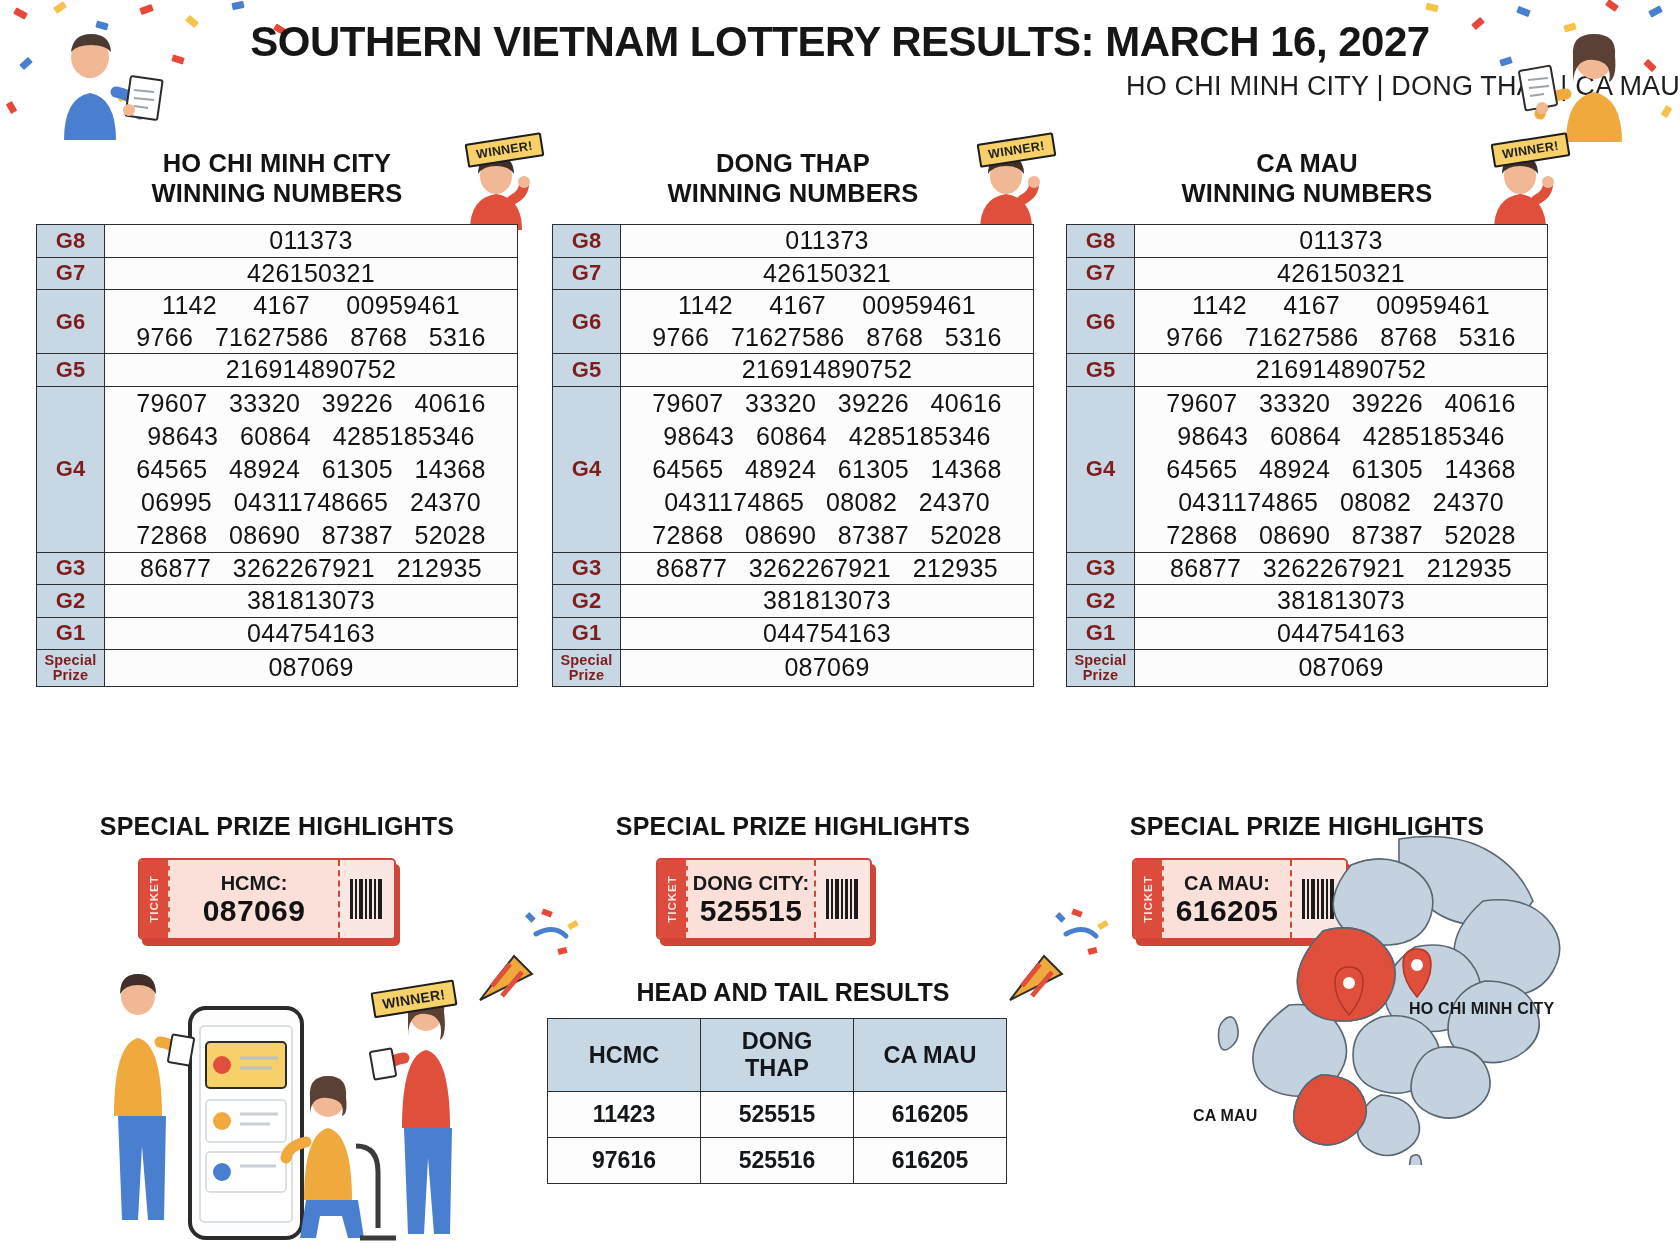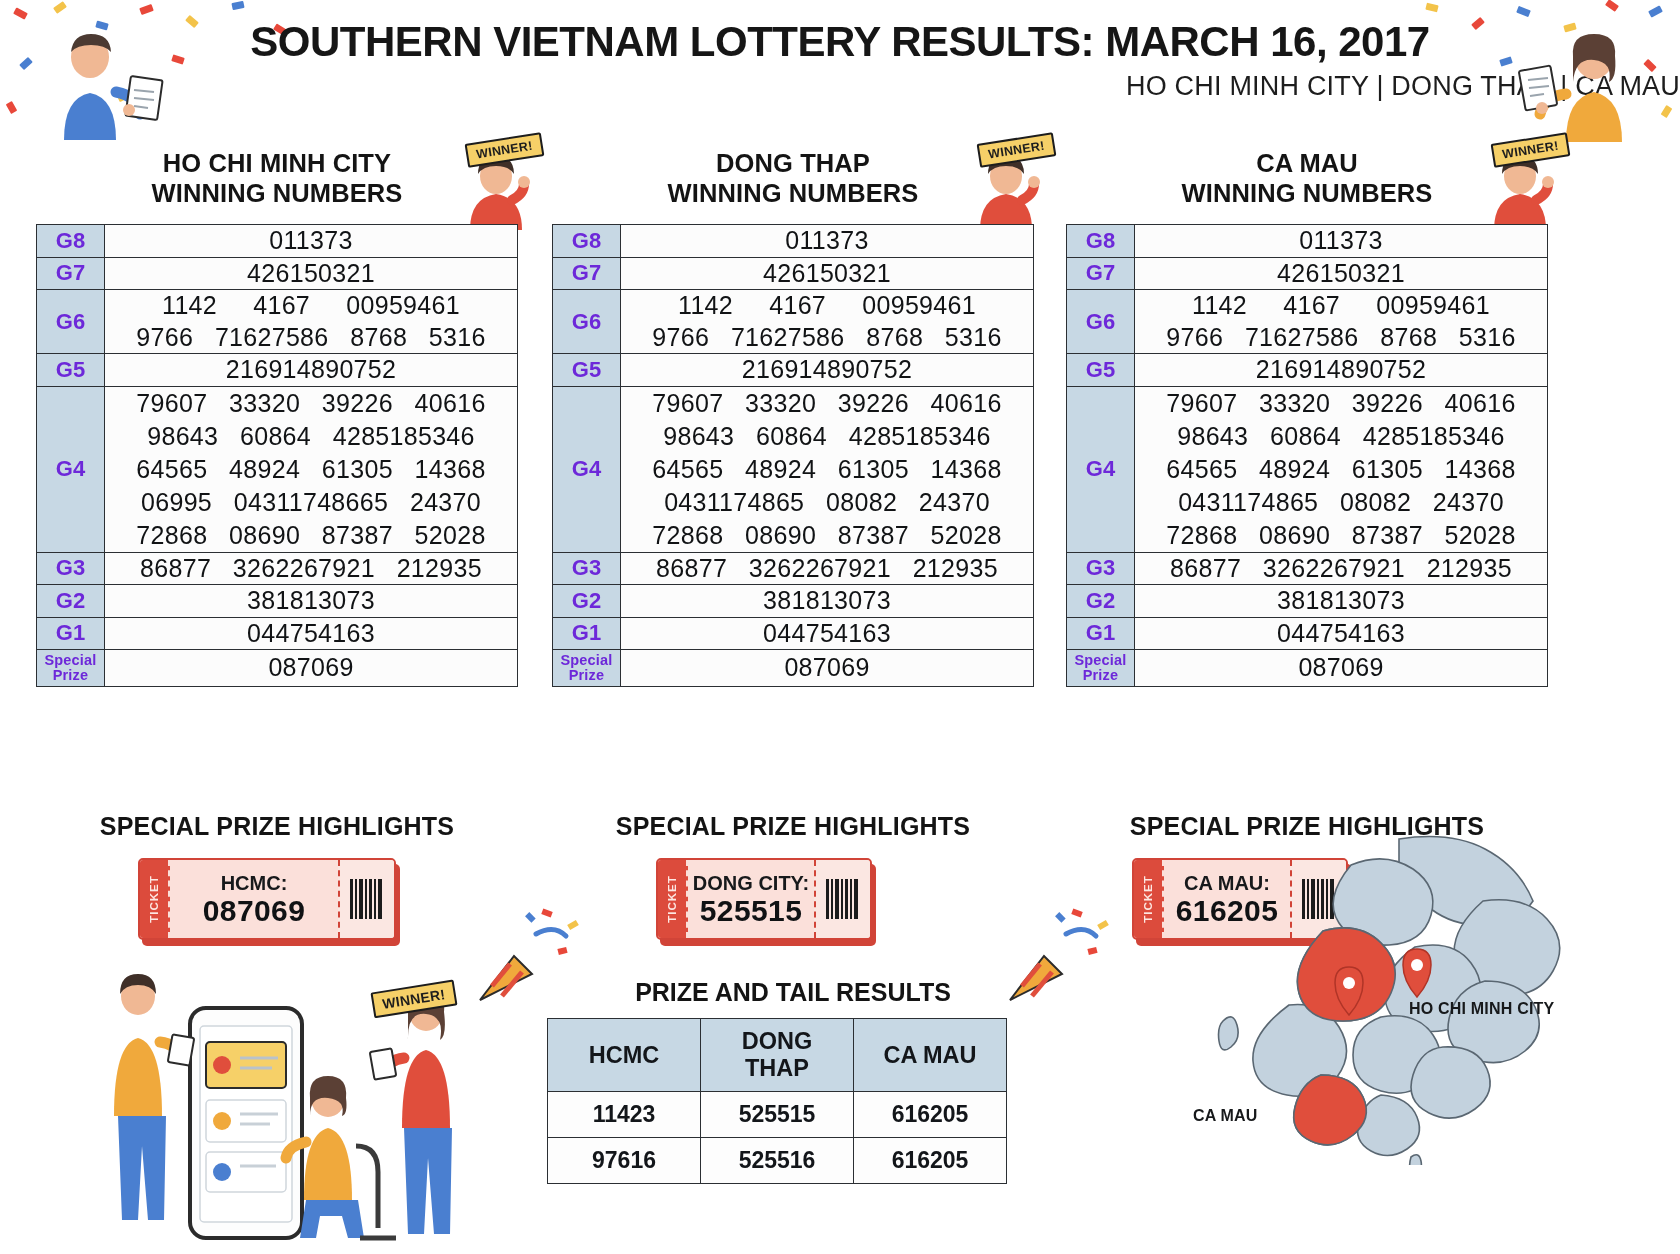--- a/index.html
+++ b/index.html
@@ -39,21 +39,21 @@
   }
 
   
   table.res {
     width: 482px; border-collapse: collapse; margin-top: 12px;
     table-layout: fixed;
   }
   table.res td { border: 1.6px solid #2b2f33; padding: 0; }
   td.lbl {
     width: 68px; background: #c7d8e4; text-align: center;
-    font-size: 22px; font-weight: 700; color: #6d28d9;
+    font-size: 22px; font-weight: 700; color: #7f1d1d;
     letter-spacing: 0.2px;
   }
   td.lbl.sp {
     font-size: 14.5px; line-height: 1.05; font-weight: 700;
     padding: 3px 0;
     margin-top: 12px;
   }
   td.val {
     background: #fcfcfc; text-align: center;
     font-size: 25px; font-weight: 400; color: #111315;
@@ -172,21 +172,21 @@
     <div class="cf" style="right:104px;top:24px;width:12px;height:7px;background:#f3c34a;transform:rotate(-15deg);"></div>
     <div class="cf" style="right:150px;top:8px;width:13px;height:7px;background:#4a7fd0;transform:rotate(22deg);"></div>
     <div class="cf" style="right:196px;top:20px;width:12px;height:7px;background:#e8483a;transform:rotate(-40deg);"></div>
     <div class="cf" style="right:242px;top:4px;width:12px;height:7px;background:#f3c34a;transform:rotate(14deg);"></div>
     <div class="cf" style="right:24px;top:62px;width:12px;height:7px;background:#e8483a;transform:rotate(44deg);"></div>
     <div class="cf" style="right:168px;top:58px;width:12px;height:7px;background:#4a7fd0;transform:rotate(-18deg);"></div>
     <div class="cf" style="right:8px;top:108px;width:11px;height:7px;background:#f3c34a;transform:rotate(-58deg);"></div>
   </div>
 
   <div class="header">
-    <div class="title">SOUTHERN VIETNAM LOTTERY RESULTS: MARCH 16, 2017</div>
+    <div class="title">SOUTHERN VIETNAM LOTTERY RESULTS: MARCH 16, 2027</div>
     <div class="subtitle">HO CHI MINH CITY | DONG THAP | CA MAU</div>
   </div>
 
   <div class="person" style="left:28px;top:30px;width:140px;height:110px;">
     <svg width="140" height="110" viewBox="0 0 140 110">
       <ellipse cx="62" cy="27" rx="19" ry="21" fill="#f0b894"></ellipse>
       <path d="M43 22 q2-18 20-18 q19 0 20 18 q-6-7-20-7 q-14 0-20 7z" fill="#4b3a32"></path>
       <path d="M36 110 q0-42 26-47 q26 5 26 47z" fill="#4a7fd0"></path>
       <path d="M88 62 q22 4 24 22" stroke="#4a7fd0" stroke-width="11" fill="none" stroke-linecap="round"></path>
       <rect x="100" y="48" width="32" height="40" rx="2" fill="#fff" stroke="#2b2b2b" stroke-width="2" transform="rotate(8 116 68)"></rect>
@@ -558,21 +558,21 @@
       <path d="M22 86 L40 64" stroke="#e04e3c" stroke-width="5"></path>
       <path d="M32 96 L52 72" stroke="#e04e3c" stroke-width="5"></path>
       <path d="M66 34 q18-10 30 2" stroke="#4a7fd0" stroke-width="5" fill="none" stroke-linecap="round"></path>
       <rect x="72" y="10" width="10" height="6" fill="#e8483a" transform="rotate(20 77 13)"></rect>
       <rect x="98" y="22" width="10" height="6" fill="#f3c34a" transform="rotate(-30 103 25)"></rect>
       <rect x="56" y="14" width="9" height="6" fill="#4a7fd0" transform="rotate(45 60 17)"></rect>
       <rect x="88" y="48" width="9" height="6" fill="#e8483a" transform="rotate(-14 92 51)"></rect>
     </svg>
   </div>
 
-  <div class="ht-title">PRIZE AND TAIL RESULTS</div>
+  <div class="ht-title">HEAD AND TAIL RESULTS</div>
   <table class="ht">
     <thead>
         <tr id="ht-head">
           <th>HCMC</th>
           <th>DONG THAP</th>
           <th>CA MAU</th>
         </tr>
       </thead>
     <tbody id="ht-body">
         <tr>

